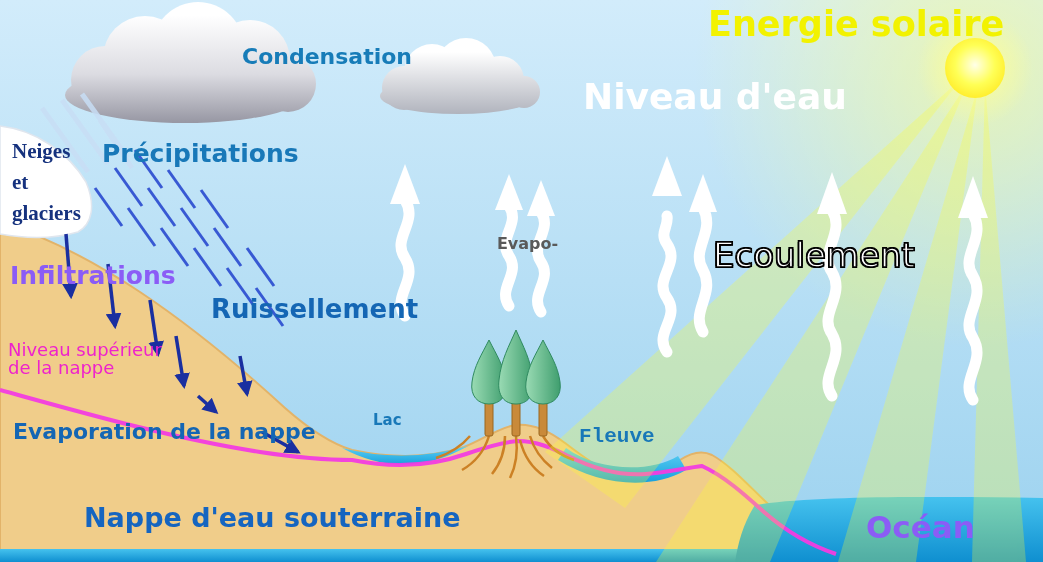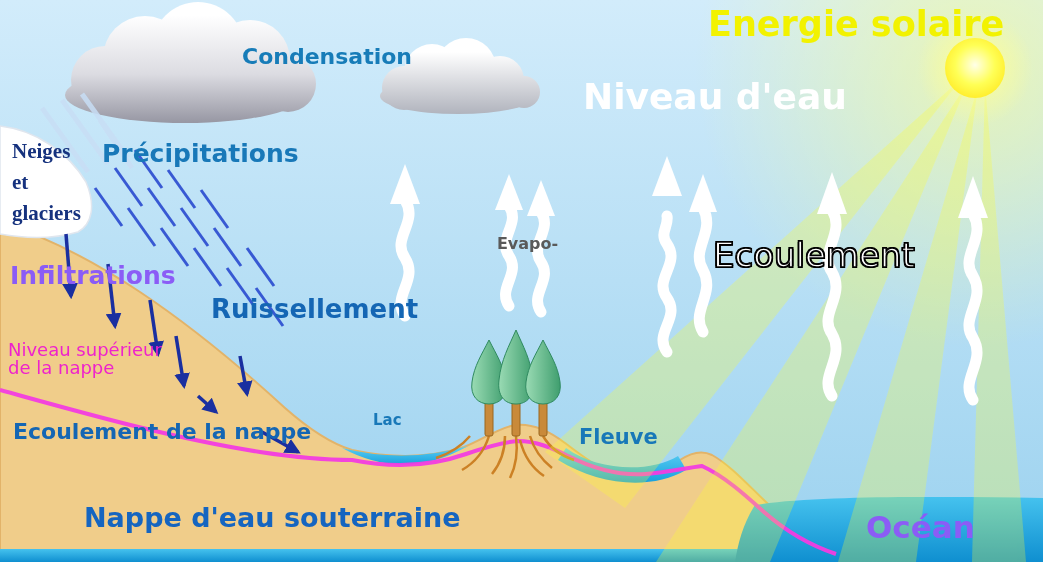--- a/index.html
+++ b/index.html
@@ -14,21 +14,21 @@
   .lbl-precip{left:102px;top:140px;font-size:25px;color:#1878b8;}
   .lbl-infiltr{left:10px;top:262px;font-size:25px;color:#8b5cf6;}
   .lbl-ruissel{left:211px;top:295px;font-size:26px;color:#1466b4;}
   .lbl-niveau{left:8px;top:341px;font-size:18px;color:#ee22cc;font-weight:normal;line-height:18px;}
   .lbl-evapo{left:455px;top:233px;width:145px;text-align:center;font-size:16px;color:#5a5a5a;line-height:21px;}
   .lbl-evaporation{left:713px;top:236px;font-size:34px;font-weight:500;color:#ffffff;
       -webkit-text-stroke:1.4px #000;
       text-shadow:-1px -1px 0 #000,1px -1px 0 #000,-1px 1px 0 #000,1px 1px 0 #000;}
   .lbl-ecoulement{left:13px;top:419px;font-size:22px;color:#1466b4;}
   .lbl-lac{left:373px;top:412px;font-size:15px;color:#1878b8;}
-  .lbl-fleuve{left:579px;top:425px;font-size:21px;color:#1878b8;}
+  .lbl-fleuve{left:579px;top:425px;font-size:21px;color:#1878b8;font-family:Liberation Mono, monospace;}
   .lbl-nappe{left:84px;top:502px;font-size:27px;color:#1565c0;}
   .lbl-ocean{left:866px;top:510px;font-size:31px;color:#8b5cf6;}
 </style>
 </head>
 <body>
 
 <div class="scene">
 
   <svg class="bg" viewBox="0 0 1043 562">
     <defs>
@@ -221,19 +221,19 @@
   <div class="label lbl-niveau">
     <div>Niveau supérieur</div>
     <div>de la nappe</div>
   </div>
 
   <div class="label lbl-evapo">
     <div>Evapo-</div>
   </div>
 
   <div class="label lbl-evaporation">Ecoulement</div>
-  <div class="label lbl-ecoulement">Ecoulement de la nappe</div>
+  <div class="label lbl-ecoulement">Evaporation de la nappe</div>
   <div class="label lbl-lac">Lac</div>
   <div class="label lbl-fleuve">Fleuve</div>
   <div class="label lbl-nappe">Nappe d'eau souterraine</div>
   <div class="label lbl-ocean">Océan</div>
 
 </div>
 
 </body></html>

